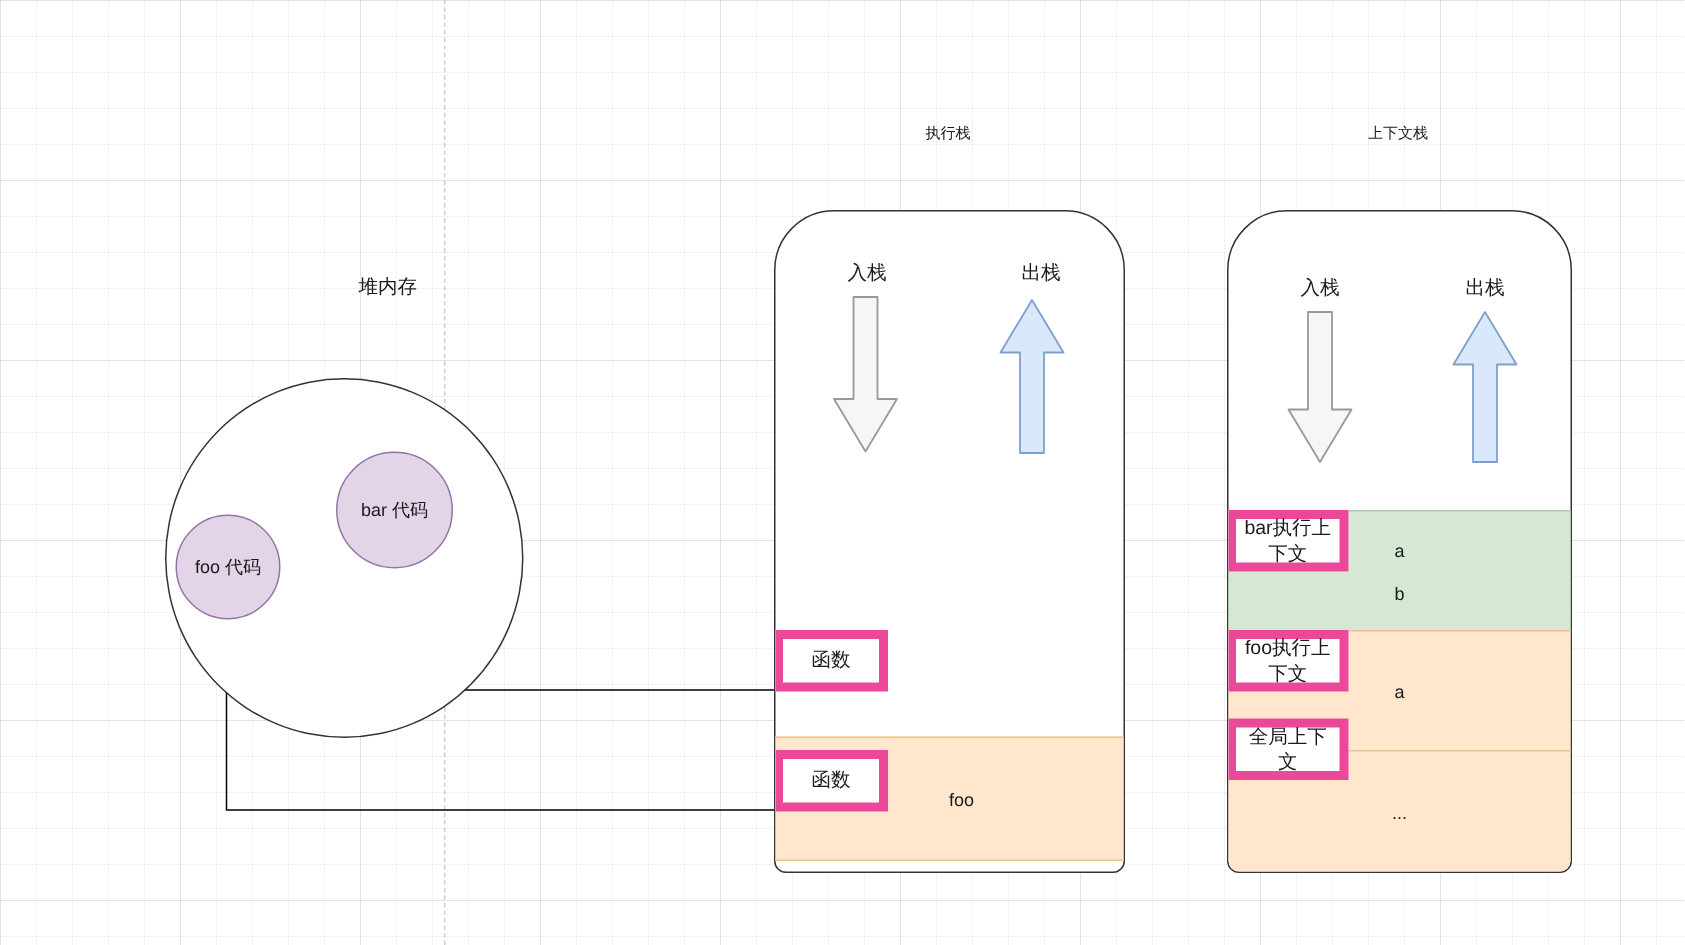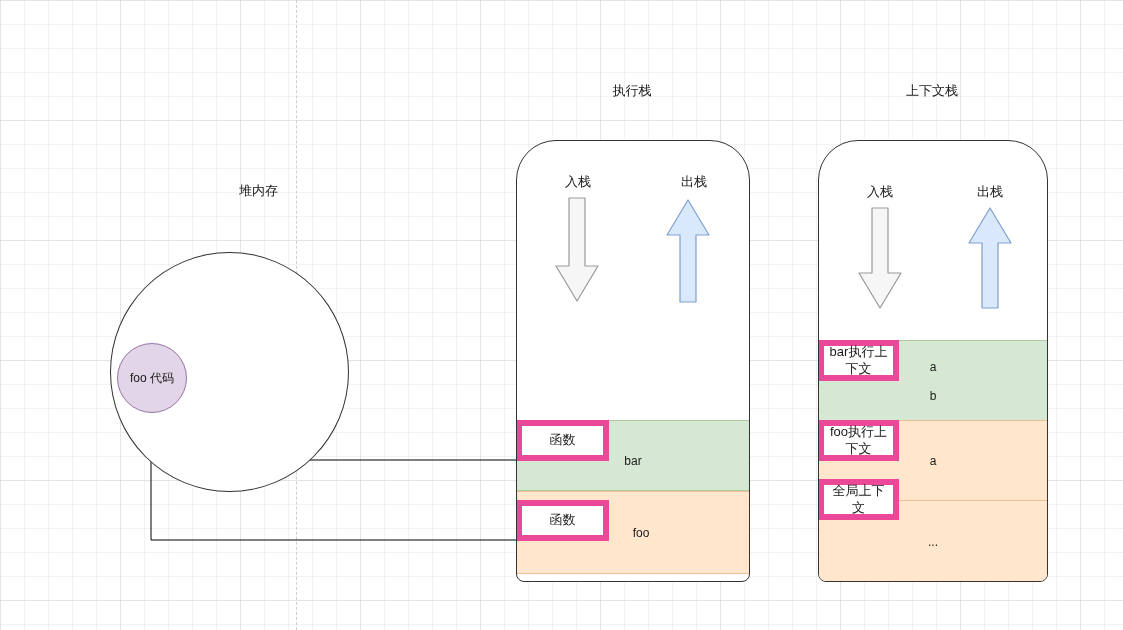--- a/index.html
+++ b/index.html
@@ -10,21 +10,21 @@
     background-image:
       linear-gradient(to right, rgba(214,214,214,.30) 1px, transparent 1px),
       linear-gradient(to bottom, rgba(214,214,214,.30) 1px, transparent 1px),
       linear-gradient(to right, rgba(200,200,200,.38) 1px, transparent 1px),
       linear-gradient(to bottom, rgba(200,200,200,.38) 1px, transparent 1px);
     background-size:24px 24px,24px 24px,120px 120px,120px 120px;
   }
   .vline{position:absolute;left:296px;top:0;height:630px;width:0;border-left:1px dashed #cdcdcd;}
   .label{position:absolute;font-size:13px;white-space:nowrap;margin-left:35px;}
   .heap-title{left:204px;top:182px;}
-  .stack-title{position:absolute;top:82px;font-size:13px;text-align:center;}
+  .stack-title{position:absolute;top:82px;font-size:10px;text-align:center;}
   .stack-title.exec{left:516px;width:232px;}
   .stack-title.ctx{left:818px;width:228px;}
 
   .heap-circle{position:absolute;left:110px;top:252px;width:237px;height:238px;
     border:1px solid #333;border-radius:50%;background:#fff;}
   .node{position:absolute;border:1px solid #9673a6;background:#e1d5e7;border-radius:50%;
     display:flex;align-items:center;justify-content:center;font-size:12px;text-align:center;}
   .node.bar-node{left:224px;top:301px;width:76px;height:76px;}
   .node.foo-node{left:117px;top:343px;width:68px;height:68px;}
 
@@ -40,58 +40,58 @@
   .row{position:absolute;left:-1px;right:-1px;display:flex;align-items:center;justify-content:center;
     font-size:12px;}
   .row.green{background:#d5e8d4;border:1px solid #aecaa5;}
   .row.orange{background:#ffe6cc;border:1px solid #e7c295;}
   .row-value{font-size:12px;}
   .stacked-val{position:absolute;left:0;right:0;text-align:center;font-size:12px;}
 
   .fn-box{position:absolute;left:-1px;background:#fff;border:6px solid #ec4899;
     display:flex;align-items:center;justify-content:center;font-size:13px;
     text-align:center;line-height:1.25;box-sizing:border-box;}
-  .fn-box.small{width:93px;height:41px;}
+  .fn-box.small{width:76px;height:41px;}
   .fn-box.wide{width:81px;height:41px;padding:0 4px;}
 </style>
 </head>
 <body>
 
 <div id="canvas">
 
   <div class="vline"></div>
 
   <svg class="connectors" width="1123" height="630" viewBox="0 0 1123 630">
     <path d="M516 460 L262 460 L262 389" fill="none" stroke="#000" stroke-width="1"></path>
     <path d="M262 378 L257 390 L267 390 Z" fill="#000"></path>
     <path d="M516 540 L151 540 L151 423" fill="none" stroke="#000" stroke-width="1"></path>
     <path d="M151 412 L146 424 L156 424 Z" fill="#000"></path>
   </svg>
 
   <div class="label heap-title">堆内存</div>
   <div class="heap-circle"></div>
+  <div class="node bar-node">
+    <span>bar 代码</span>
+  </div>
   <div class="node foo-node">
     <span>foo 代码</span>
   </div>
 
   <div class="stack-title exec">执行栈</div>
   <div class="container exec">
     <div class="io-label" style="left:48px;top:32px;">入栈</div>
     <div class="io-label" style="left:164px;top:32px;">出栈</div>
 
     <svg class="arrow" style="left:38px;top:56px;" width="44" height="106" viewBox="0 0 44 106">
       <path d="M14 1 H30 V69 H43 L22 104 L1 69 H14 Z" fill="#f6f6f6" stroke="#999" stroke-width="1.2" stroke-linejoin="round"></path>
     </svg>
     <svg class="arrow" style="left:149px;top:58px;" width="44" height="104" viewBox="0 0 44 104">
       <path d="M14 103 V36 H1 L22 1 L43 36 H30 V103 Z" fill="#dae8fc" stroke="#7e9fce" stroke-width="1.2" stroke-linejoin="round"></path>
     </svg>
 
-    <div class="row green" style="top:279px;height:71px;padding-top:10px;box-sizing:border-box;">
-      <span class="row-value">bar</span>
-    </div>
     <div class="fn-box small" style="top:279px;">函数</div>
 
     <div class="row orange" style="top:350px;height:81px;padding-left:16px;">
       <span class="row-value">foo</span>
     </div>
     <div class="fn-box small" style="top:359px;">函数</div>
   </div>
 
   <div class="stack-title ctx">上下文栈</div>
   <div class="container ctx">

